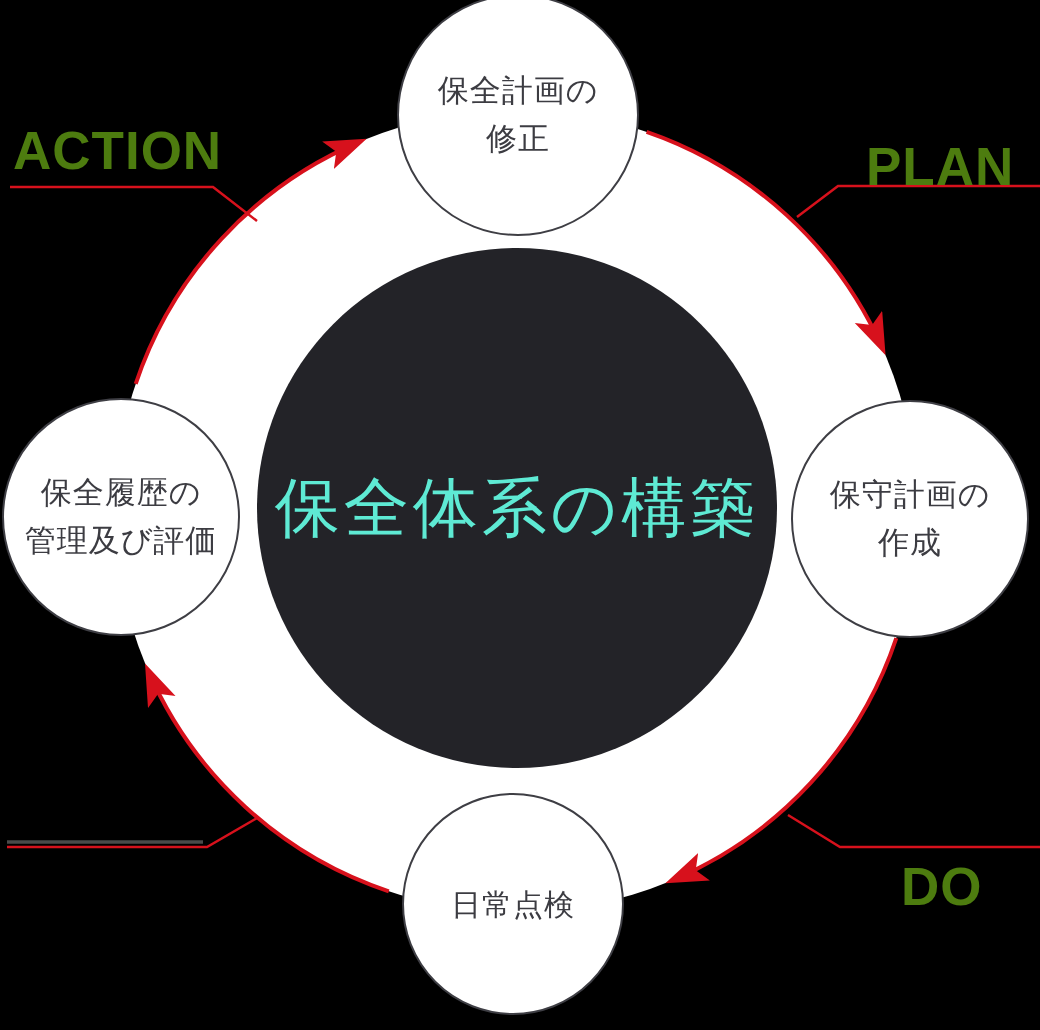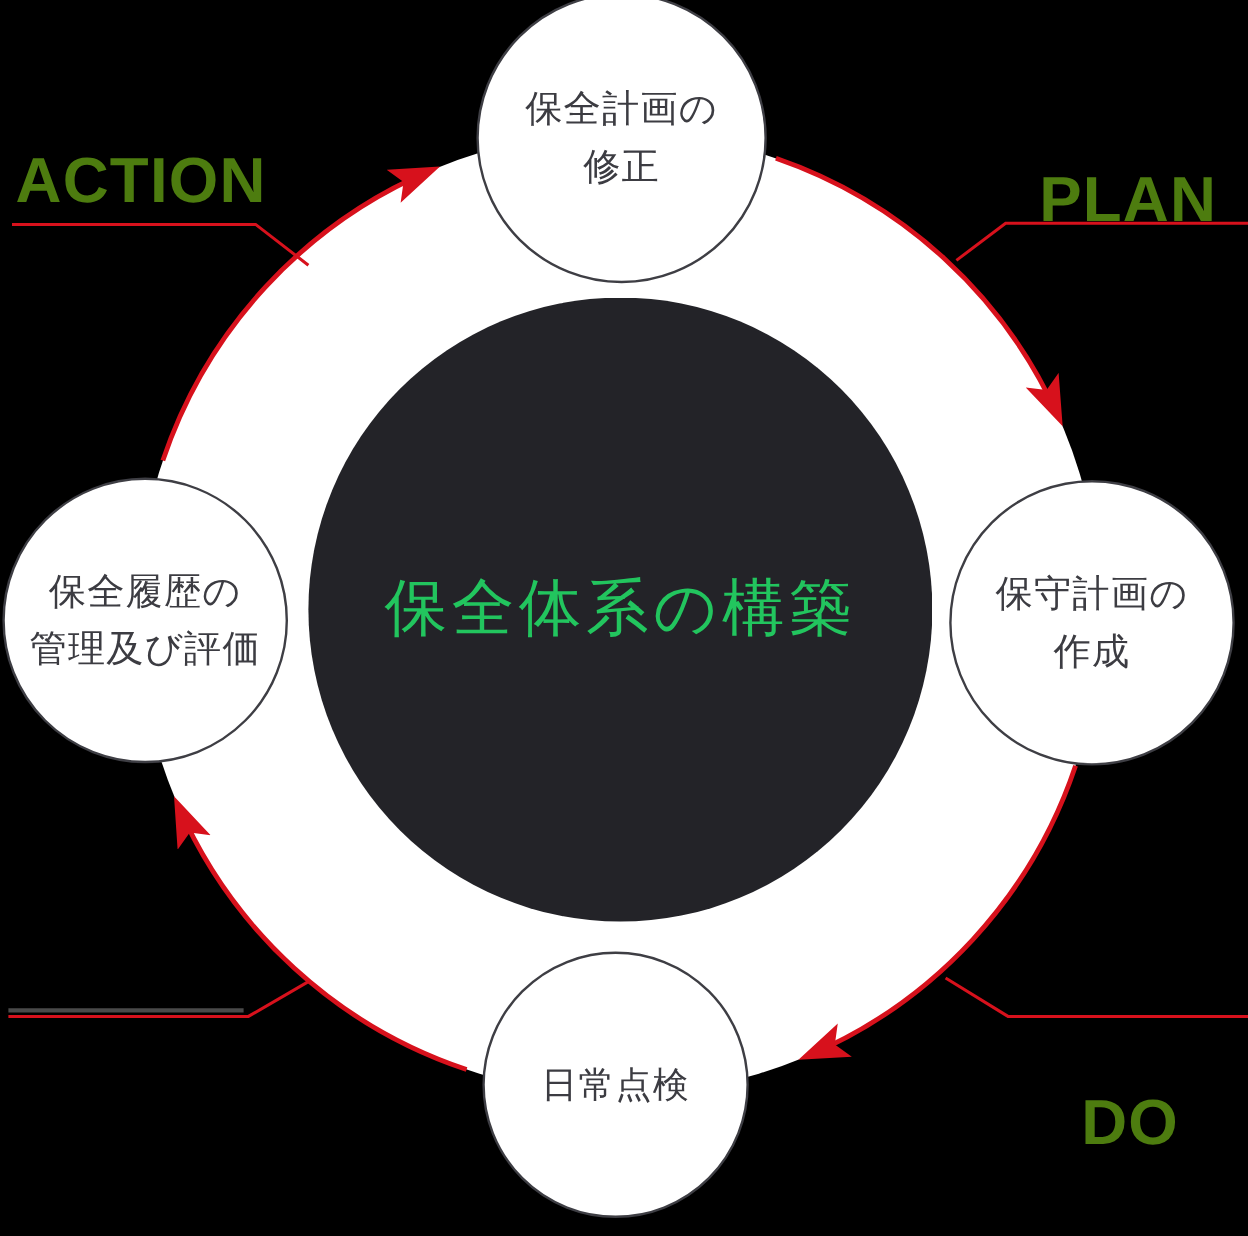--- a/index.html
+++ b/index.html
@@ -44,22 +44,22 @@
     letter-spacing: 4px;
     white-space: nowrap;
     margin-top: -38px;
   }
   .center-line1 .pdca {
     color: #d7111c;
     font-weight: 700;
     letter-spacing: 6px;
   }
   .center-line2 {
-    color: #22c55e;
-    font-size: 52px;
+    color: #5eead4;
+    font-size: 65px;
     line-height: 1.3;
     letter-spacing: 4px;
     white-space: nowrap;
   }
   .node {
     position: absolute;
     border-radius: 50%;
     background: #ffffff;
     border: 2px solid #3e3e44;
     box-sizing: border-box;
@@ -83,21 +83,21 @@
     color: #4d7c0f;
     font-weight: 700;
     font-size: 53px;
     line-height: 1;
     letter-spacing: 1px;
     white-space: nowrap;
   }
   .label-action { left: 13px;  top: 124px; }
   .label-plan   { left: 866px; top: 140px; }
   .label-check  { left: 24px;  top: 860px; }
-  .label-do     { left: 901px; top: 909px; }
+  .label-do     { left: 901px; top: 860px; }
 </style>
 </head>
 <body>
 
 <div class="stage">
 
   <svg class="cycle" viewBox="0 0 1040 1030" aria-hidden="true">
     <defs>
       <marker id="arrowhead" markerUnits="userSpaceOnUse" markerWidth="46" markerHeight="32" refX="34" refY="15" orient="auto">
         <path d="M0 0 L42 15 L0 30 L9 15 Z" fill="#d7111c"></path>

